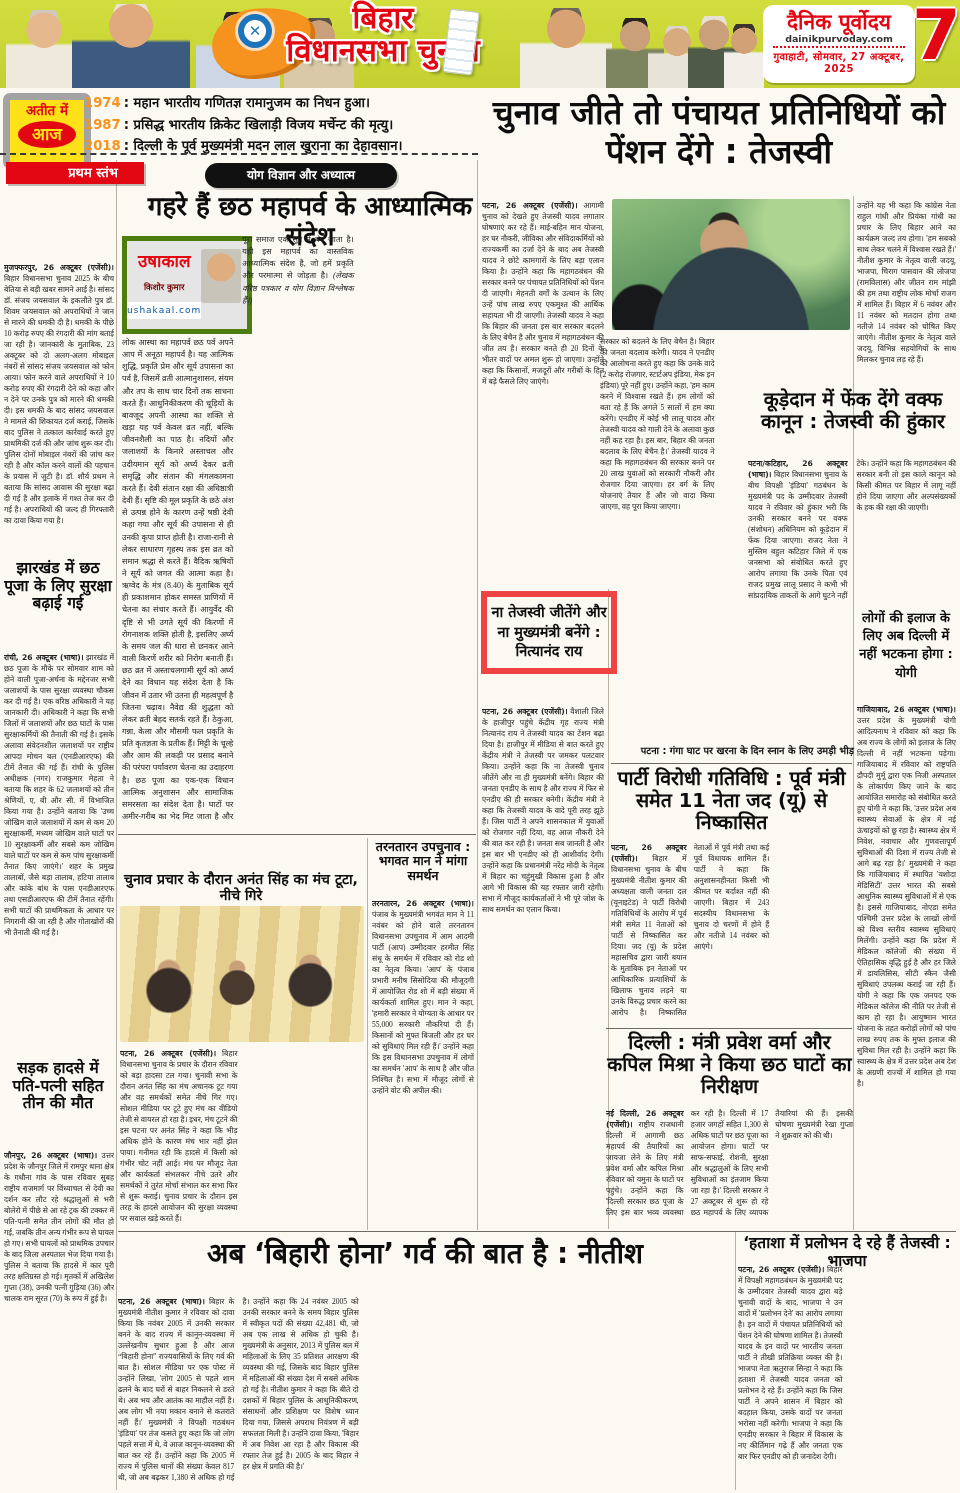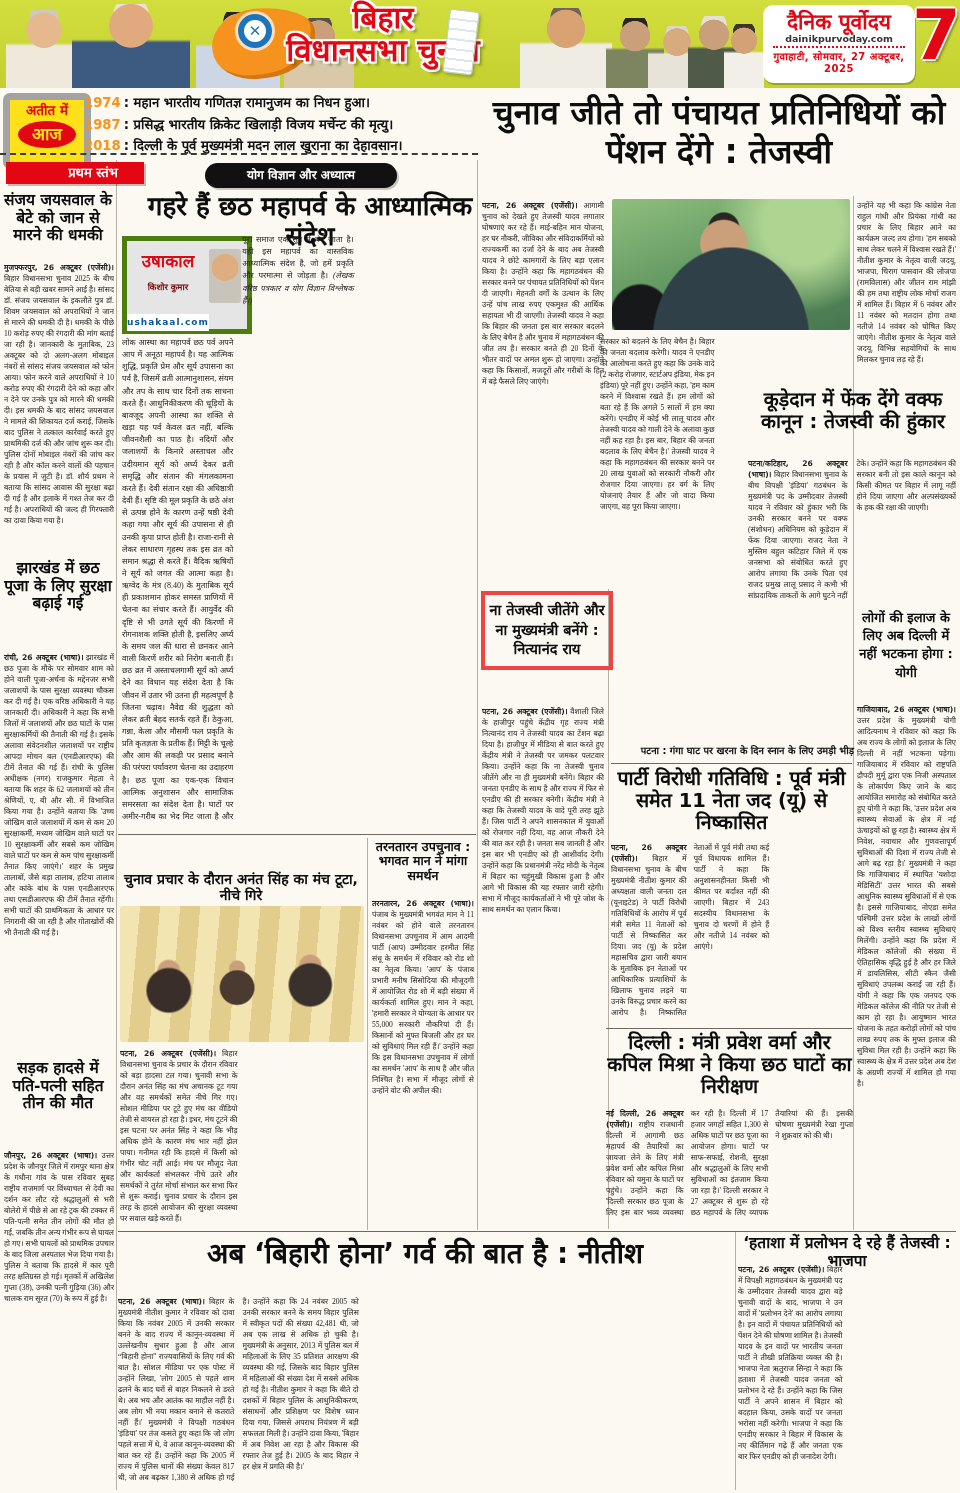--- a/index.html
+++ b/index.html
@@ -41,21 +41,21 @@
   .hist-year{color:#f7941d;font-weight:800;margin-right:3px;}
   #dash-div{left:0;top:153px;width:478px;border-top:2px dashed #3a3a3a;height:0;}
   
   #first-col-badge{left:6px;top:162px;width:102px;height:22px;background:#e30613;color:#fff;font-family:"DejaVu Sans",sans-serif;font-weight:800;font-size:13px;text-align:center;line-height:22px;box-shadow:2px 2px 0 rgba(0,0,0,.25);padding-left:36px;}
   #yoga-badge{left:205px;top:163px;width:192px;height:25px;background:#111;color:#fff;border-radius:13px;font-family:"DejaVu Sans",sans-serif;font-weight:800;font-size:12px;text-align:center;line-height:25px;box-shadow:2px 2px 0 rgba(0,0,0,.2);}
   
   #ushakaal{float:left;width:120px;height:88px;margin:2px 6px 3px 0;background:#e5e5e5;border:5px solid #4d7c0f;display:flex;}
   #ushakaal .lft{flex:1;text-align:center;}
   #ushakaal .t{color:#e30613;font-family:"DejaVu Sans",sans-serif;font-weight:800;font-size:17px;padding-top:8px;}
   #ushakaal .a{color:#7a0a0a;font-family:"DejaVu Sans",sans-serif;font-weight:700;font-size:8.5px;margin-top:6px;}
-  #ushakaal .w{margin-top:20px;background:#fff;color:#0a58a0;font-family:"DejaVu Sans",sans-serif;font-weight:700;font-size:9px;letter-spacing:1px;padding:2px 0;}
+  #ushakaal .w{margin-top:8px;background:#fff;color:#0a58a0;font-family:"DejaVu Sans",sans-serif;font-weight:400;font-size:9px;letter-spacing:1px;padding:2px 0;}
   
   .photo{position:absolute;overflow:hidden;border-radius:2px;}
   #tejashwi-photo{background:
       radial-gradient(ellipse at 50% 108%, #2f4049 0 46%, rgba(0,0,0,0) 47%),
       radial-gradient(circle at 47% 34%, #caa07b 0 15%, rgba(0,0,0,0) 16%),
       radial-gradient(circle at 47% 22%, #2a2622 0 9%, rgba(0,0,0,0) 10%),
       radial-gradient(circle at 12% 88%, #16181a 0 12%, rgba(0,0,0,0) 13%),
       radial-gradient(circle at 80% 20%, #aed492 0 18%, rgba(0,0,0,0) 40%),
       linear-gradient(160deg,#8fbf7d,#5d935f 55%,#47764f);}
   #ghat-photo{background:
@@ -70,21 +70,21 @@
       linear-gradient(180deg,#b9976b 0 35%, #9fc3d8 70%, #bcd9e6);}
   #anant-photo{background:
       radial-gradient(circle at 20% 62%, #3a2f28 0 10%, rgba(0,0,0,0) 11%),
       radial-gradient(circle at 48% 60%, #4a3a30 0 11%, rgba(0,0,0,0) 12%),
       radial-gradient(circle at 78% 58%, #3a302c 0 10%, rgba(0,0,0,0) 11%),
       radial-gradient(circle at 20% 48%, #caa07b 0 5%, rgba(0,0,0,0) 6%),
       radial-gradient(circle at 48% 46%, #caa07b 0 5%, rgba(0,0,0,0) 6%),
       radial-gradient(circle at 78% 44%, #caa07b 0 5%, rgba(0,0,0,0) 6%),
       repeating-linear-gradient(95deg,#f2e5b2 0 20px,#e2cd8c 20px 40px);}
   .caption{font-family:"DejaVu Sans",sans-serif;font-weight:700;font-size:9.8px;color:#111;text-align:right;}
-  .boxed{border:4px solid #ef4444;padding:6px 3px;}
+  .boxed{border:6px solid #ef4444;padding:6px 3px;}
   .credit{font-style:italic;}
 </style>
 </head>
 <body>
 
 <div id="page">
 
   <div id="masthead" class="abs">
     <div>
       <div class="face" style="left:6px;width:76px;height:78px;--skin:#e6b88d;--hair:#cfc8bd;--torso:#efe9dc"></div>
@@ -130,21 +130,20 @@
 
   <div class="vr" style="left:116px;top:160px;height:1330px"></div>
   <div class="vr" style="left:477px;top:160px;height:1070px"></div>
   <div class="vr" style="left:367px;top:838px;height:392px"></div>
   <div class="vr" style="left:608px;top:589px;height:640px"></div>
   <div class="vr" style="left:853px;top:196px;height:1034px"></div>
   <div class="vr" style="left:735px;top:1232px;height:258px"></div>
 
   <div id="first-col-badge" class="abs">प्रथम स्तंभ</div>
 
-  <div class="abs hl" style="left:2px;top:192px;width:112px;font-size:15.5px">संजय जयसवाल के बेटे को जान से मारने की धमकी</div>
   <div class="abs" style="left:4px;top:262px;width:110px;height:294px">
     <div class="bodytxt"><span class="dl">मुजफ्फरपुर, 26 अक्टूबर (एजेंसी)।</span> <span>बिहार विधानसभा चुनाव 2025 के बीच बेतिया से बड़ी खबर सामने आई है। सांसद डॉ. संजय जयसवाल के इकलौते पुत्र डॉ. शिवम जयसवाल को अपराधियों ने जान से मारने की धमकी दी है। धमकी के पीछे 10 करोड़ रुपए की रंगदारी की मांग बताई जा रही है। जानकारी के मुताबिक, 23 अक्टूबर को दो अलग-अलग मोबाइल नंबरों से सांसद संजय जयसवाल को फोन आया। फोन करने वाले अपराधियों ने 10 करोड़ रुपए की रंगदारी देने को कहा और न देने पर उनके पुत्र को मारने की धमकी दी। इस धमकी के बाद सांसद जयसवाल ने मामले की शिकायत दर्ज कराई, जिसके बाद पुलिस ने तत्काल कार्रवाई करते हुए प्राथमिकी दर्ज की और जांच शुरू कर दी। पुलिस दोनों मोबाइल नंबरों की जांच कर रही है और कॉल करने वालों की पहचान के प्रयास में जुटी है। डॉ. शौर्य प्रथम ने बताया कि सांसद आवास की सुरक्षा बढ़ा दी गई है और इलाके में गश्त तेज कर दी गई है। अपराधियों की जल्द ही गिरफ्तारी का दावा किया गया है।</span></div>
   </div>
 
   <div class="abs hl" style="left:2px;top:560px;width:112px;font-size:15.5px">झारखंड में छठ पूजा के लिए सुरक्षा बढ़ाई गई</div>
   <div class="abs" style="left:4px;top:652px;width:110px;height:400px">
     <div class="bodytxt"><span class="dl">रांची, 26 अक्टूबर (भाषा)।</span> <span>झारखंड में छठ पूजा के मौके पर सोमवार शाम को होने वाली पूजा-अर्चना के मद्देनजर सभी जलाशयों के पास सुरक्षा व्यवस्था चौकस कर दी गई है। एक वरिष्ठ अधिकारी ने यह जानकारी दी। अधिकारी ने कहा कि सभी जिलों में जलाशयों और छठ घाटों के पास सुरक्षाकर्मियों की तैनाती की गई है। इसके अलावा संवेदनशील जलाशयों पर राष्ट्रीय आपदा मोचन बल (एनडीआरएफ) की टीमें तैनात की गई हैं। रांची के पुलिस अधीक्षक (नगर) राजकुमार मेहता ने बताया कि शहर के 62 जलाशयों को तीन श्रेणियों, ए, बी और सी. में विभाजित किया गया है। उन्होंने बताया कि 'उच्च जोखिम वाले जलाशयों में कम से कम 20 सुरक्षाकर्मी, मध्यम जोखिम वाले घाटों पर 10 सुरक्षाकर्मी और सबसे कम जोखिम वाले घाटों पर कम से कम पांच सुरक्षाकर्मी तैनात किए जाएंगे।' शहर के प्रमुख तालाबों, जैसे बड़ा तालाब, हटिया तालाब और कांके बांध के पास एनडीआरएफ तथा एसडीआरएफ की टीमें तैनात रहेंगी। सभी घाटों की प्राथमिकता के आधार पर निगरानी की जा रही है और गोताखोरों की भी तैनाती की गई है।</span></div>
   </div>
 
   <div class="abs hl" style="left:2px;top:1060px;width:112px;font-size:15.5px">सड़क हादसे में पति-पत्नी सहित तीन की मौत</div>

